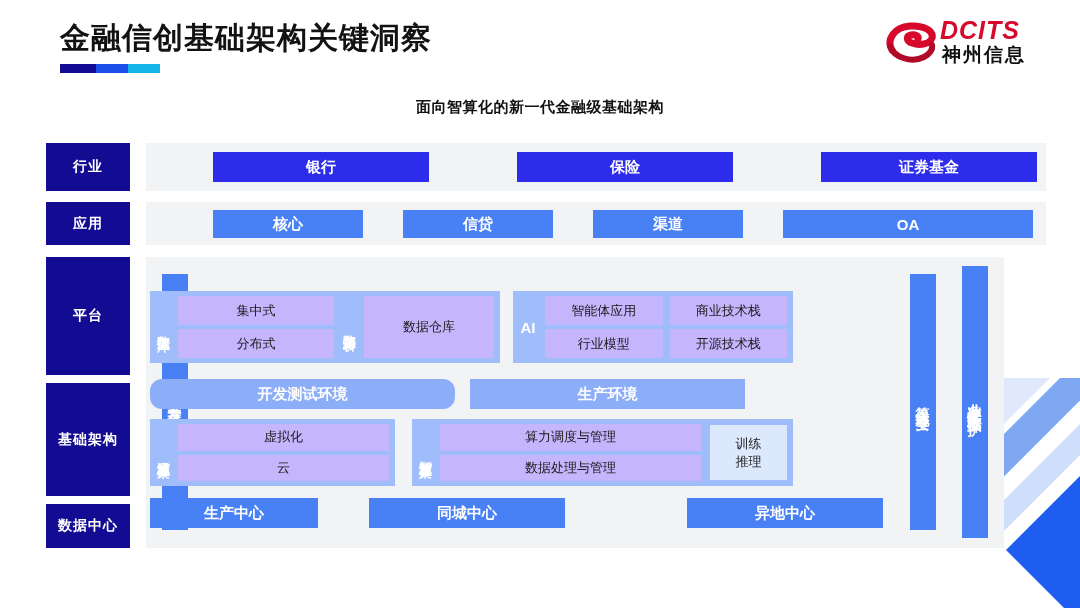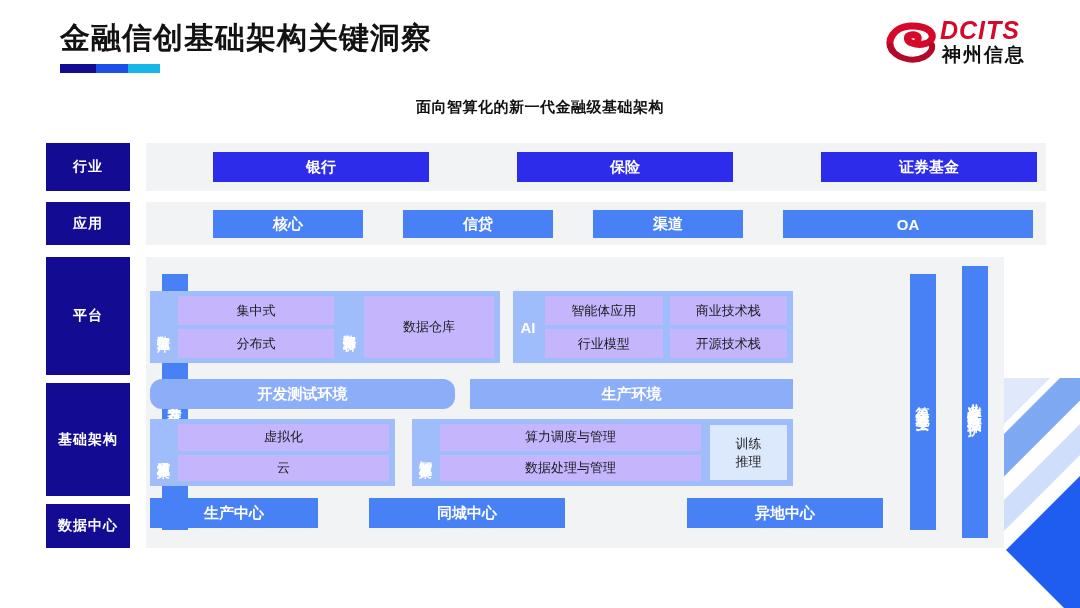--- a/index.html
+++ b/index.html
@@ -121,21 +121,21 @@
   .g-db{left:104px;top:148px;width:190px;height:72px;}
   .g-da{left:290px;top:148px;width:164px;height:72px;}
   .g-ai{left:467px;top:148px;width:280px;height:72px;}
 
   
   .envbar{
     position:absolute;height:30px;background:#8cadf8;color:#fff;
     font-size:15px;font-weight:bold;display:flex;align-items:center;justify-content:center;
   }
   .env-dev{left:104px;top:236px;width:305px;border-radius:12px;}
-  .env-prod{left:424px;top:236px;width:323px;}
+  .env-prod{left:424px;top:236px;width:275px;}
 
   
   .g-tf{left:104px;top:276px;width:245px;height:67px;}
   .g-zf{left:366px;top:276px;width:381px;height:67px;}
   .train{
     position:absolute;right:6px;top:6px;width:77px;height:55px;background:#dce8fc;
     color:#1a1a1a;font-size:13px;line-height:1.35;text-align:center;
     display:flex;flex-direction:column;align-items:center;justify-content:center;
   }
 

